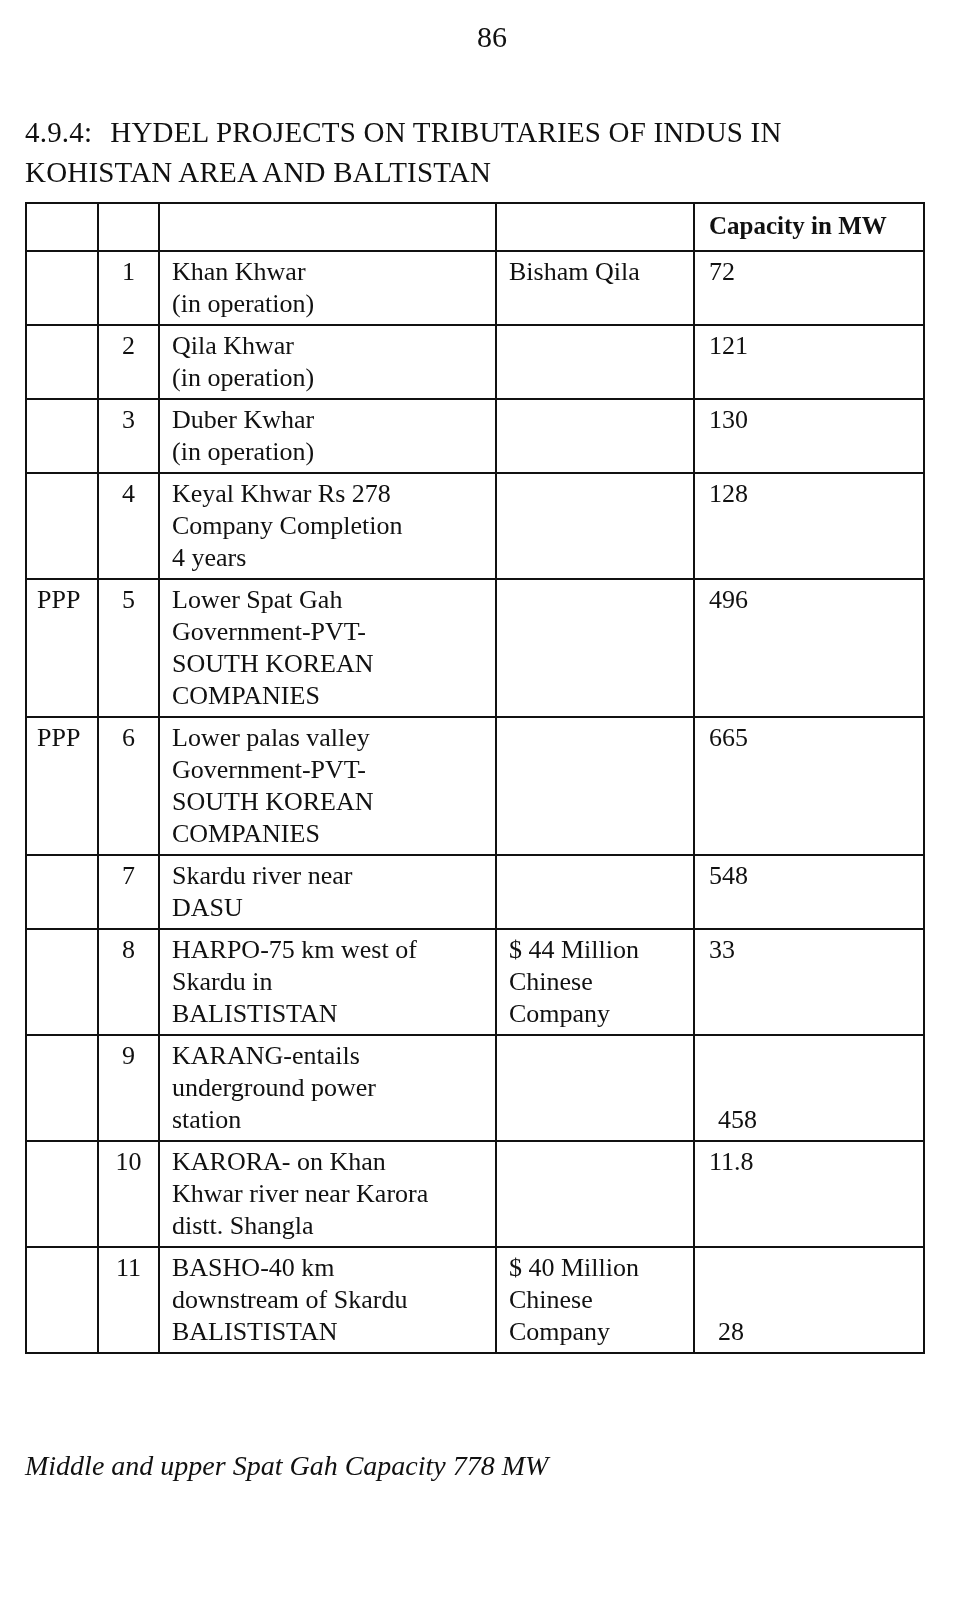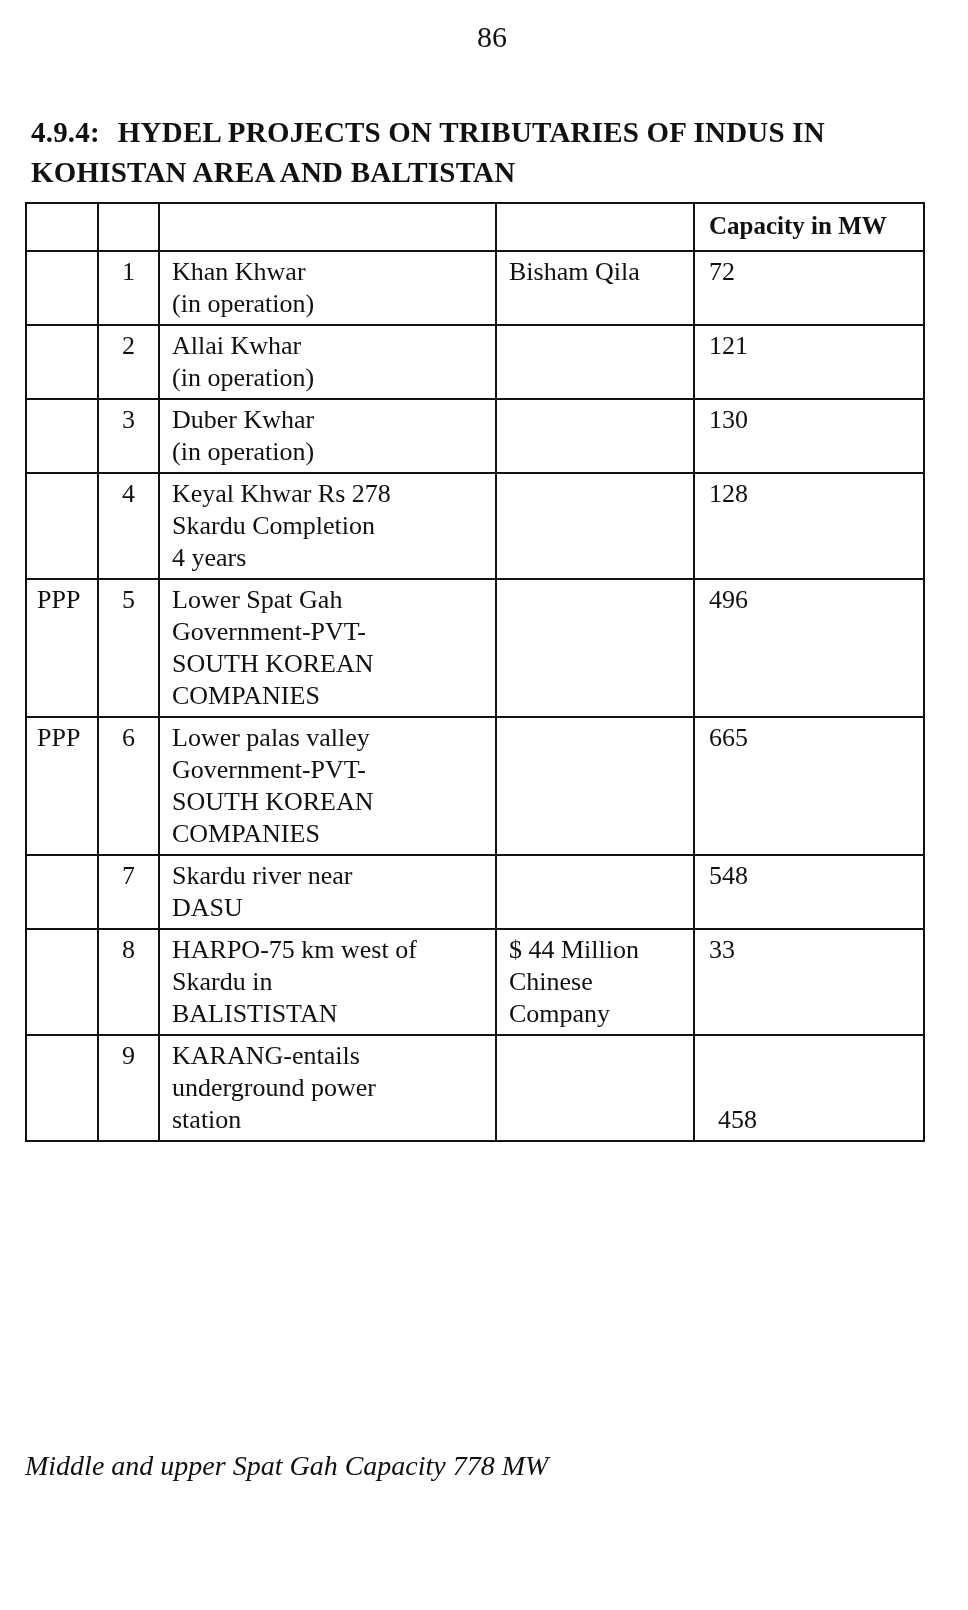--- a/index.html
+++ b/index.html
@@ -5,22 +5,22 @@
   html, body { margin: 0; padding: 0; background: #ffffff; }
   body {
     width: 968px; height: 1610px; position: relative; overflow: hidden;
     font-family: "Liberation Serif", "DejaVu Serif", serif; color: #111;
   }
   .page-number {
     position: absolute; top: 20px; left: 8px; width: 968px; text-align: center;
     font-size: 30px;
   }
   .section-title {
-    position: absolute; top: 112px; left: 31px; width: 910px;
-    font-weight: bold; font-size: 29px; line-height: 40px; letter-spacing: 0.2px;
+    position: absolute; top: 112px; left: 25px; width: 910px;
+    font-weight: normal; font-size: 29px; line-height: 40px; letter-spacing: 0.2px;
   }
   .section-title .num { margin-right: 18px; }
   table.projects {
     position: absolute; top: 202px; left: 25px; width: 898px;
     border-collapse: collapse; table-layout: fixed;
     font-size: 26px; line-height: 32px;
   }
   table.projects td, table.projects th {
     border: 2px solid #111; vertical-align: top; padding: 4px 12px 4px 12px;
     text-align: left; font-weight: normal;
@@ -69,42 +69,42 @@
         </td>
         <td>
           <div>Bisham Qila</div>
         </td>
         <td class="cap">72</td>
       </tr>
       <tr>
         <td class="col-type"></td>
         <td class="col-no">2</td>
         <td>
-          <div>Allai Kwhar</div>
+          <div>Qila Khwar</div>
           <div>(in operation)</div>
         </td>
         <td></td>
         <td class="cap">121</td>
       </tr>
       <tr>
         <td class="col-type"></td>
         <td class="col-no">3</td>
         <td>
           <div>Duber Kwhar</div>
           <div>(in operation)</div>
         </td>
         <td></td>
         <td class="cap">130</td>
       </tr>
       <tr>
         <td class="col-type"></td>
         <td class="col-no">4</td>
         <td>
           <div>Keyal Khwar Rs 278</div>
-          <div>Skardu Completion</div>
+          <div>Company Completion</div>
           <div>4 years</div>
         </td>
         <td></td>
         <td class="cap">128</td>
       </tr>
       <tr>
         <td class="col-type">PPP</td>
         <td class="col-no">5</td>
         <td>
           <div>Lower Spat Gah</div>
@@ -156,18 +156,44 @@
         <td class="col-type"></td>
         <td class="col-no">9</td>
         <td>
           <div>KARANG-entails</div>
           <div>underground  power</div>
           <div>station</div>
         </td>
         <td></td>
         <td class="cap cap-bottom">458</td>
       </tr>
+      <tr>
+        <td class="col-type"></td>
+        <td class="col-no">10</td>
+        <td>
+          <div>KARORA- on Khan</div>
+          <div>Khwar river near Karora</div>
+          <div>distt. Shangla</div>
+        </td>
+        <td></td>
+        <td class="cap">11.8</td>
+      </tr>
+      <tr>
+        <td class="col-type"></td>
+        <td class="col-no">11</td>
+        <td>
+          <div>BASHO-40 km</div>
+          <div>downstream of  Skardu</div>
+          <div>BALISTISTAN</div>
+        </td>
+        <td>
+          <div>$ 40 Million</div>
+          <div>Chinese</div>
+          <div>Company</div>
+        </td>
+        <td class="cap cap-bottom">28</td>
+      </tr>
     </tbody>
 </table>
 
 <div class="notes">
   <p>Middle and upper Spat Gah Capacity 778 MW</p>
 </div>
 
 </body></html>

